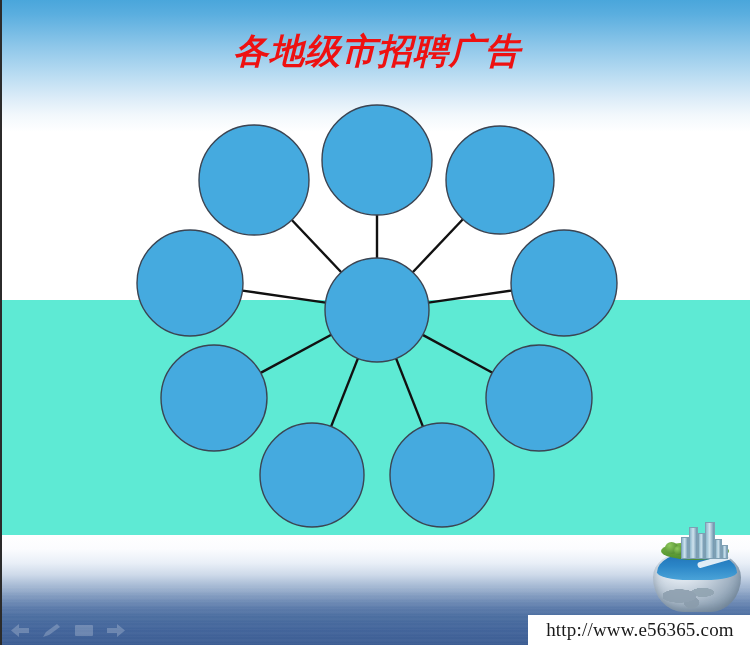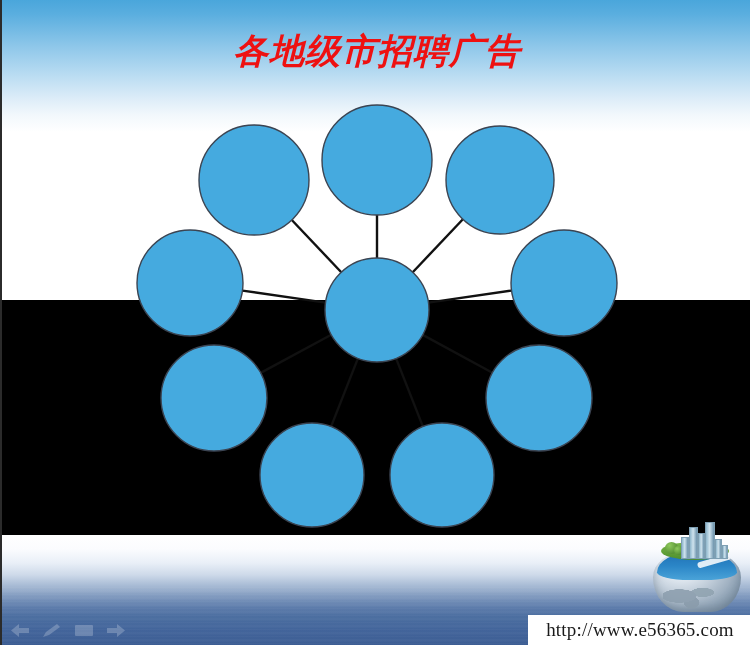--- a/index.html
+++ b/index.html
@@ -5,21 +5,21 @@
   html, body {
     margin: 0;
     padding: 0;
     background: #ffffff;
   }
   #slide {
     position: relative;
     width: 750px;
     height: 645px;
     overflow: hidden;
-    background: #000000;
+    background: #5eead4;
     font-family: "Liberation Sans", sans-serif;
     box-sizing: border-box;
     border-left: 2px solid #2b2b2b;
   }
 
   
   .sky {
     position: absolute;
     left: 0; top: 0;
     width: 750px;

